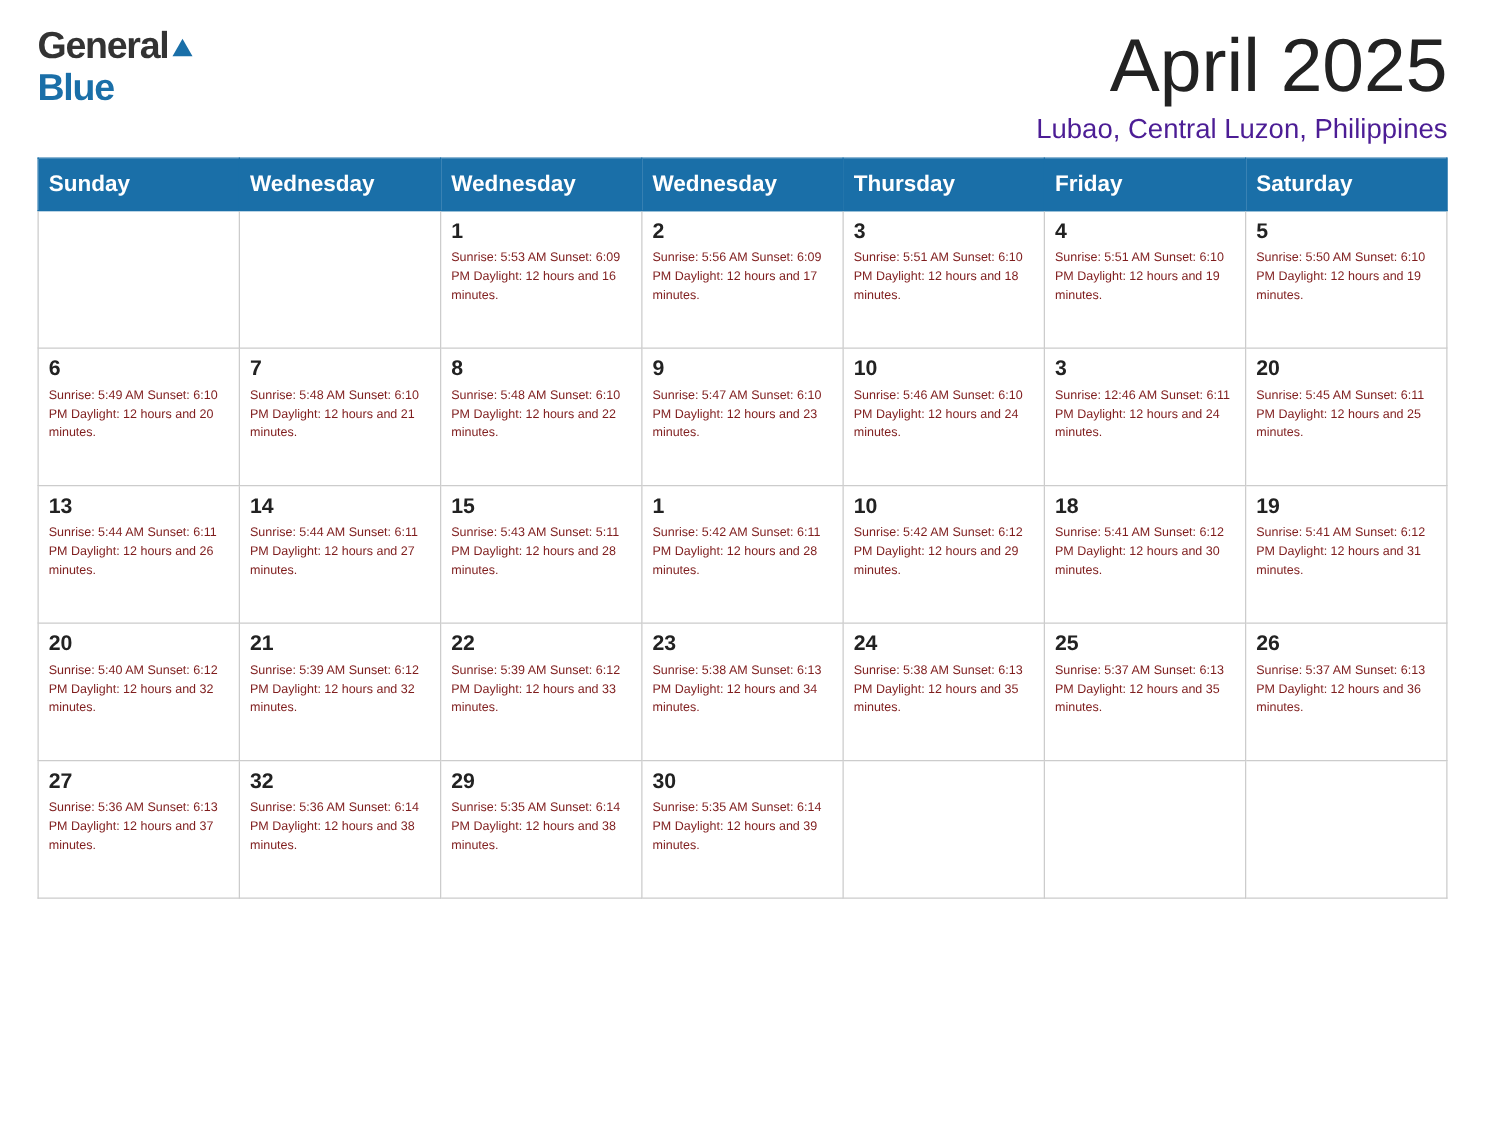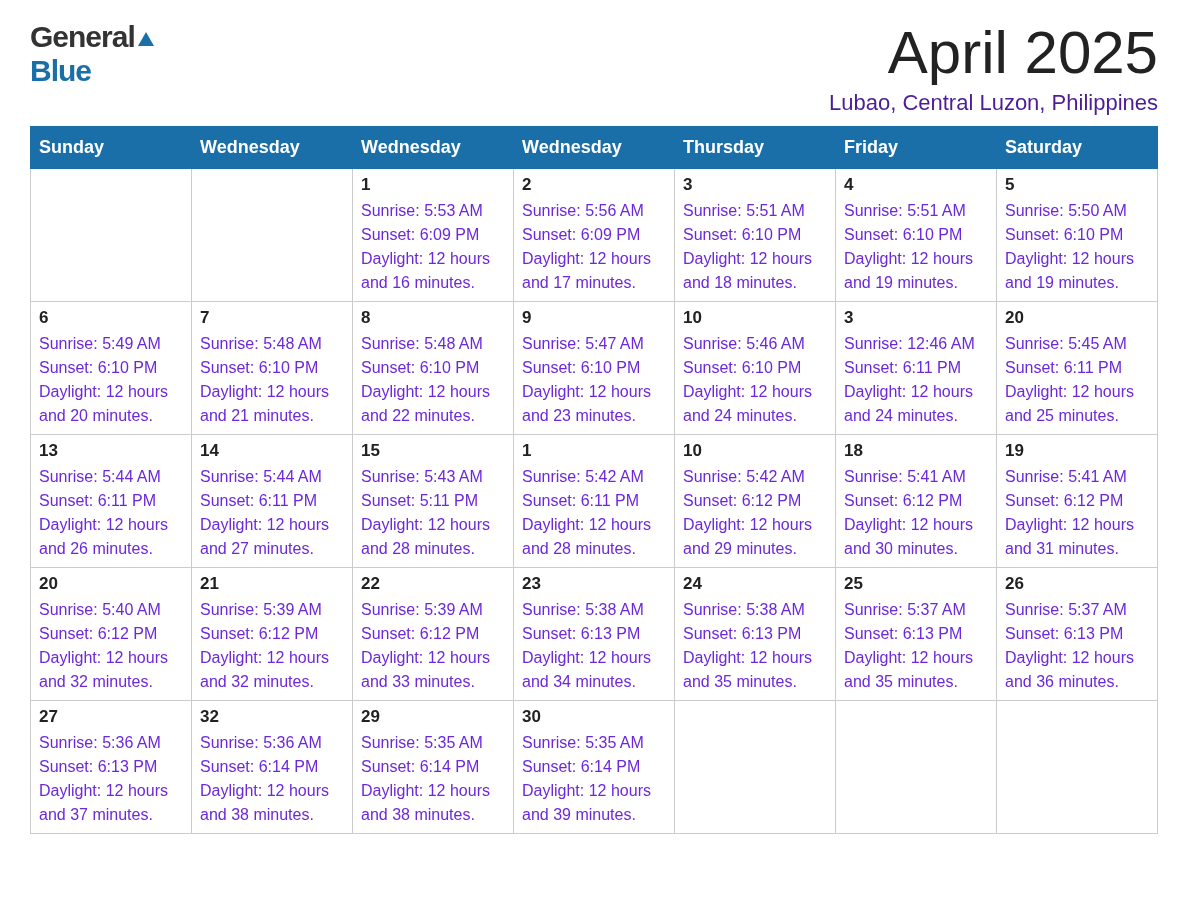--- a/index.html
+++ b/index.html
@@ -57,22 +57,22 @@
       min-height: 110px;
       height: 110px;
     }
     .day-number {
       font-size: 17px;
       font-weight: bold;
       color: #222;
       margin-bottom: 4px;
     }
     .day-info {
-      font-size: 16px;
-      color: #6d28d9;
+      font-size: 10px;
+      color: #7f1d1d;
       line-height: 1.5;
     }
     .empty-cell {
       background: #fff;
     }
     .logo-general-text {
       font-size: 30px;
       font-weight: bold;
       color: #333;
       letter-spacing: -1px;

